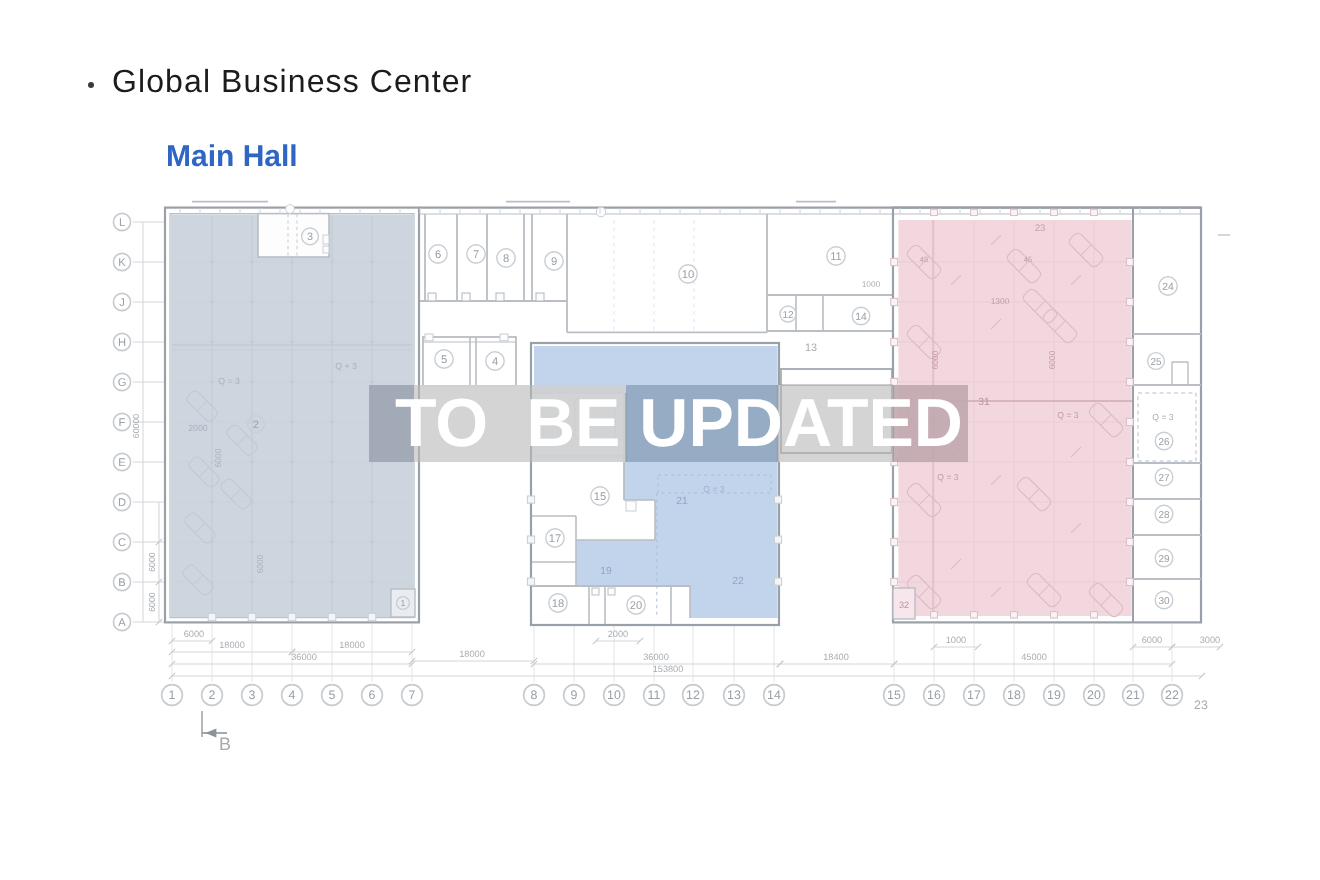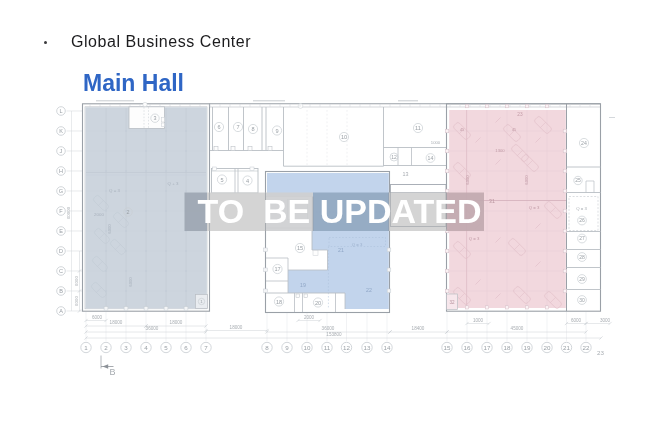--- a/index.html
+++ b/index.html
@@ -1,17 +1,17 @@
 <!DOCTYPE html>
 <html><head><meta charset="utf-8">
 <style>
   html,body{margin:0;padding:0;width:660px;height:440px;background:#ffffff;overflow:hidden;}
   body{font-family:"Liberation Sans",sans-serif;position:relative;}
-  .h1{position:absolute;left:56px;top:32.5px;font-size:16px;color:#1c1c1e;letter-spacing:0.55px;margin-left:15px;}
-  .h2{position:absolute;left:83px;top:70px;font-size:23px;font-weight:bold;color:#2f66c5;}
+  .h1{position:absolute;left:56px;top:32.5px;font-size:16px;color:#1c1c1e;letter-spacing:0.55px;}
+  .h2{position:absolute;left:83px;top:70px;font-size:15px;font-weight:bold;color:#2f66c5;}
   .plan{position:absolute;left:0;top:0;}
 </style></head>
 <body>
 
 <div class="h1">Global Business Center</div>
 
 <div style="position:absolute;left:43.5px;top:40.5px;width:3.6px;height:3.6px;border-radius:50%;background:#3a3a3c;"></div>
 
 <div class="h2">Main Hall</div>
 

